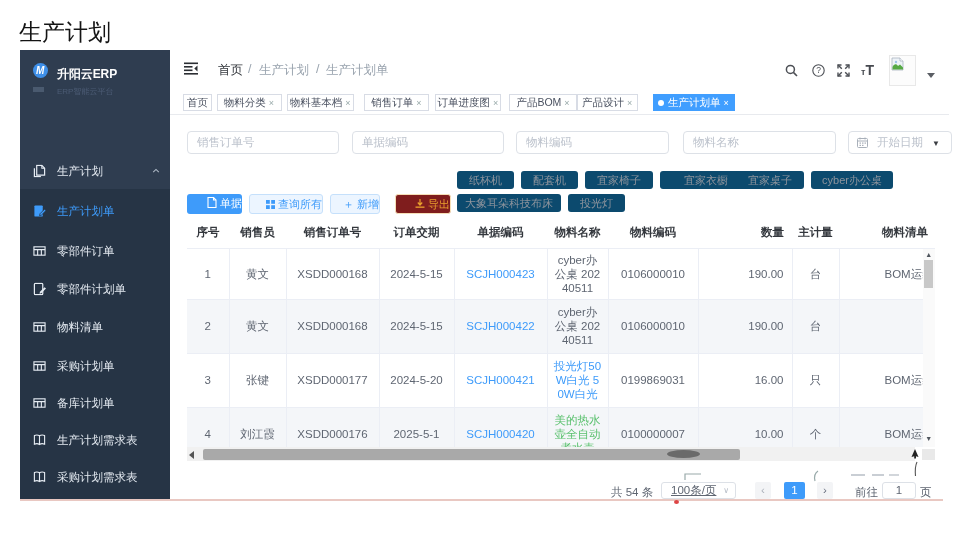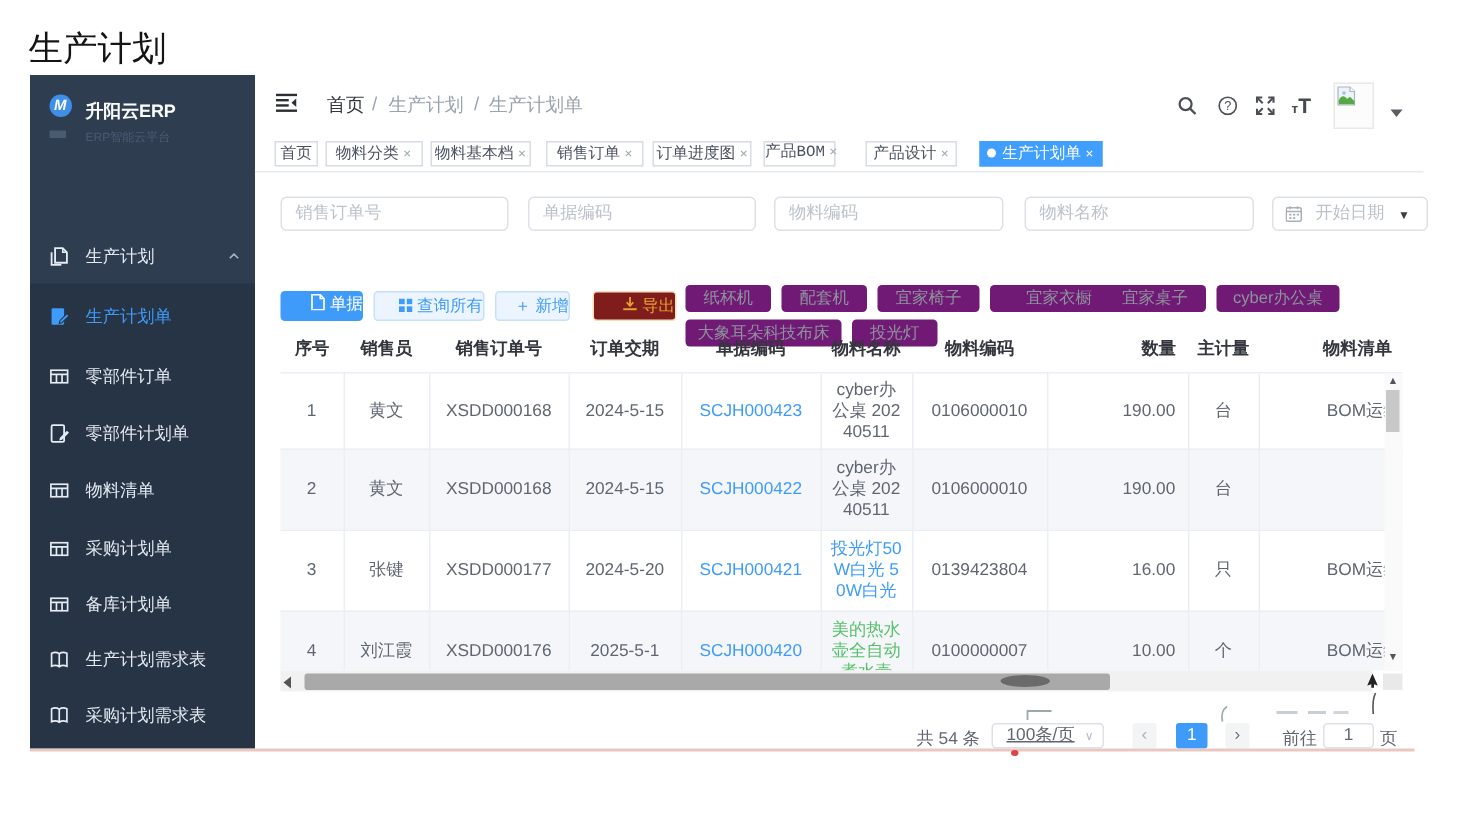--- a/index.html
+++ b/index.html
@@ -18,21 +18,21 @@
   .crumb { color:#99a3ae; font-size:12.5px; }
   
   .tab { position:absolute; top:93.5px; height:17px; border:1px solid #d8dce5; background:#fff; color:#4a5160; font-size:10.5px; line-height:15px; text-align:center; white-space:nowrap; }
   .tab .x { color:#9aa; font-size:9px; margin-left:3px; }
   .tab.active { background:#409eff; border-color:#409eff; color:#fff; }
   
   .inp { position:absolute; top:131px; height:23px; border:1px solid #dde1e7; border-radius:4px; background:#fff; color:#bcc2cc; font-size:11.5px; line-height:21px; padding-left:9px; }
   
   .btn { position:absolute; top:194px; height:20px; border-radius:3px; font-size:11px; line-height:18px; text-align:right; }
   
-  .tag { position:absolute; height:18px; background:#701a75; border-radius:3px; color:#8d939c; font-size:11px; line-height:18px; text-align:center;margin-top:19px; }
+  .tag { position:absolute; height:18px; background:#0c4a6e; border-radius:3px; color:#8d939c; font-size:11px; line-height:18px; text-align:center; }
   
   table { border-collapse:collapse; table-layout:fixed; }
   #thead th { height:30px; font-size:11.5px; color:#33373d; font-weight:bold; text-align:center; border-bottom:1px solid #ebeef5; padding:0; }
   #thead th.r { text-align:right; padding-right:8px; }
   .row td { font-size:11.5px; color:#5f6672; text-align:center; vertical-align:middle; border-bottom:1px solid #ebeef5; border-right:1px solid #ebeef5; padding:0; line-height:14px; }
   .row td:last-child { border-right:none; }
   .row.stripe td { background:#f4f6f9; }
   .row td.r { text-align:right; padding-right:8px; }
   .row td.blue, td.blue { color:#3e9bfa; }
   .row td.green { color:#58c06c; }
@@ -159,21 +159,21 @@
       <circle cx="5" cy="5" r="1.2" fill="#9ec3e8"></circle>
       <path d="M1.5 10 C3 6.5 5.5 6.5 7 9 L9 7.5 L12 10.5 V12.5 H1.5 z" fill="#56a944"></path>
     </svg>
   <div class="abs" style="left:927px; top:73px; width:0; height:0; border-left:4px solid transparent; border-right:4px solid transparent; border-top:5px solid #5a5e64;"></div>
 
   <div class="tab" style="left:183px; width:29px;">首页</div>
   <div class="tab" style="left:216.5px; width:65px;">物料分类<span class="x">×</span></div>
   <div class="tab" style="left:286.5px; width:67.5px;">物料基本档<span class="x">×</span></div>
   <div class="tab" style="left:364px; width:65px;">销售订单<span class="x">×</span></div>
   <div class="tab" style="left:435px; width:66px;">订单进度图<span class="x">×</span></div>
-  <div class="tab" style="left:509px; width:48px;font-family:Liberation Mono, monospace;">产品BOM<span class="x">×</span></div>
+  <div class="tab" style="left:509px; width:68px;">产品BOM<span class="x">×</span></div>
   <div class="tab" style="left:576.5px; width:61.5px;">产品设计<span class="x">×</span></div>
   <div class="tab active" style="left:652.5px; width:82px;"><span style="display:inline-block;width:6px;height:6px;border-radius:50%;background:#fff;margin-right:4px;"></span>生产计划单<span class="x" style="color:#fff;">×</span></div>
   <div class="abs" style="left:170px; top:114px; width:779px; height:1px; background:#e8eaee;"></div>
 
   <div class="inp" style="left:187px; width:152px;">销售订单号</div>
   <div class="inp" style="left:352px; width:152px;">单据编码</div>
   <div class="inp" style="left:516px; width:153px;">物料编码</div>
   <div class="inp" style="left:683px; width:153px;">物料名称</div>
   <div class="inp" style="left:848px; width:104px; padding-left:28px;">开始日期<span style="position:absolute;right:11px;top:1px;color:#3a3d42;font-size:8px;">▼</span></div>
   <svg class="abs" style="left:857px; top:137px;" width="11" height="11" viewBox="0 0 11 11">
@@ -267,21 +267,21 @@
             <td>台</td>
             <td></td>
       </tr>
       <tr class="row" style="height:54px;">
         <td>3</td>
             <td>张键</td>
             <td>XSDD000177</td>
             <td>2024-5-20</td>
             <td class="blue">SCJH000421</td>
             <td class="blue">投光灯50<br>W白光 5<br>0W白光</td>
-            <td>0139423804</td>
+            <td>0199869031</td>
             <td class="r">16.00</td>
             <td>只</td>
             <td class="bom">
               <div>BOM运维</div>
             </td>
       </tr>
       <tr class="row stripe" style="height:54px;">
         <td>4</td>
             <td>刘江霞</td>
             <td>XSDD000176</td>

